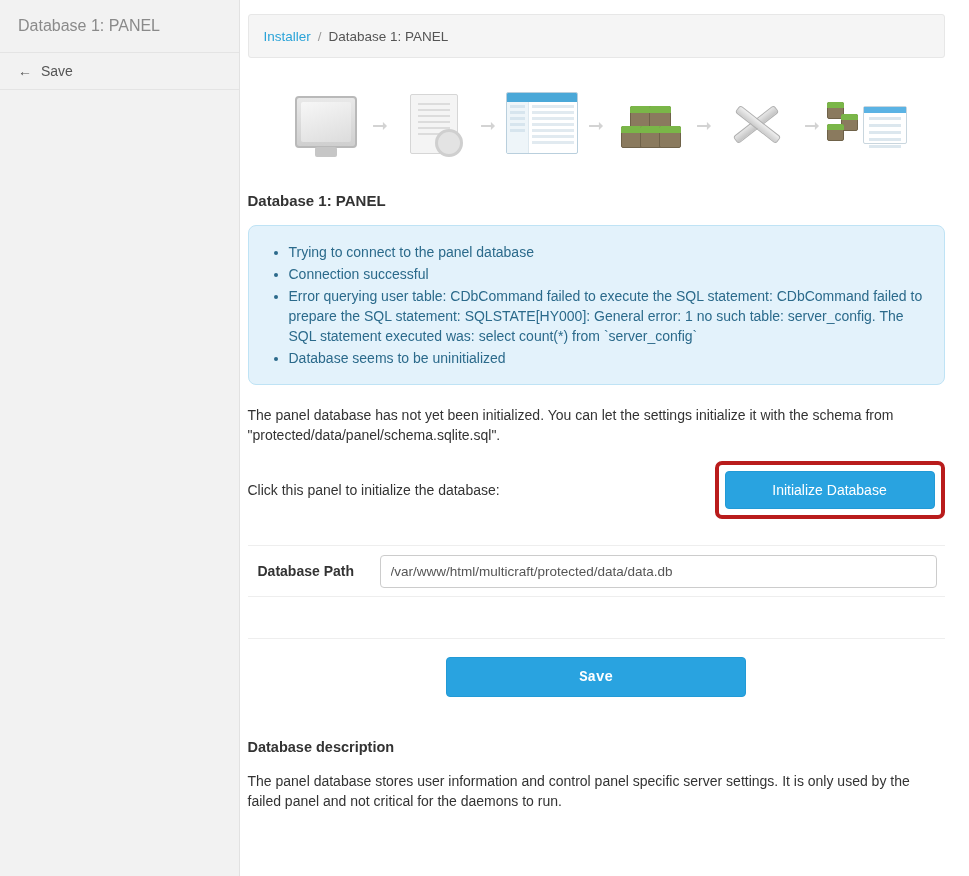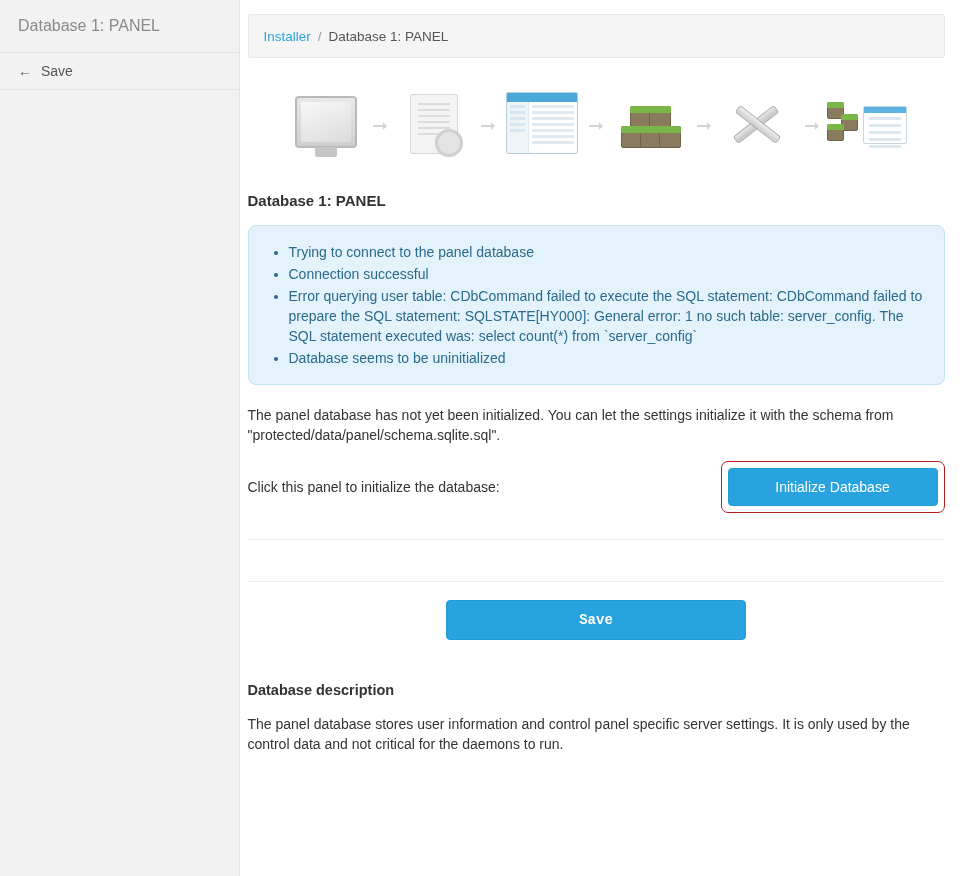--- a/index.html
+++ b/index.html
@@ -242,21 +242,21 @@
     background: #29a3e0;
     border: 1px solid #229ad6;
     color: #ffffff;
     font-size: 14px;
     border-radius: 4px;
     padding: 10px 20px;
     cursor: pointer;
     font-family: "Liberation Sans", sans-serif;
   }
   .highlight-box {
-    border: 1px solid #b91c1c;
+    border: 4px solid #b91c1c;
     border-radius: 7px;
     padding: 6px;
     position: relative;
   }
   .highlight-box .btn-primary {
     width: 210px;
     display: block;
   }
 
   .form-table {
@@ -467,25 +467,31 @@
       <div class="btn-row">
         <div class="lbl">
           <span>Click this panel to </span><b>initialize the database:</b>
         </div>
         <div class="highlight-box">
           <button class="btn-primary">Initialize Database</button>
         </div>
       </div>
 
       <div class="form-table">
+        <div class="form-row">
+          <div class="flabel">Database Path</div>
+          <div class="fctrl">
+            <input class="ctrl" type="text" value="/var/www/html/multicraft/protected/data/data.db" style="">
+          </div>
+        </div>
         <div class="form-row empty"></div>
       </div>
 
       <div class="save-row">
         <button class="btn-save">Save</button>
       </div>
 
       <h3 class="desc-title">Database description</h3>
-      <p class="desc-para">The panel database stores user information and control panel specific server settings. It is only used by the control data and not critical for the daemons to run.</p>
+      <p class="desc-para">The panel database stores user information and control panel specific server settings. It is only used by the failed panel and not critical for the daemons to run.</p>
 
     </div>
   </div>
 </div>
 
 </body></html>

